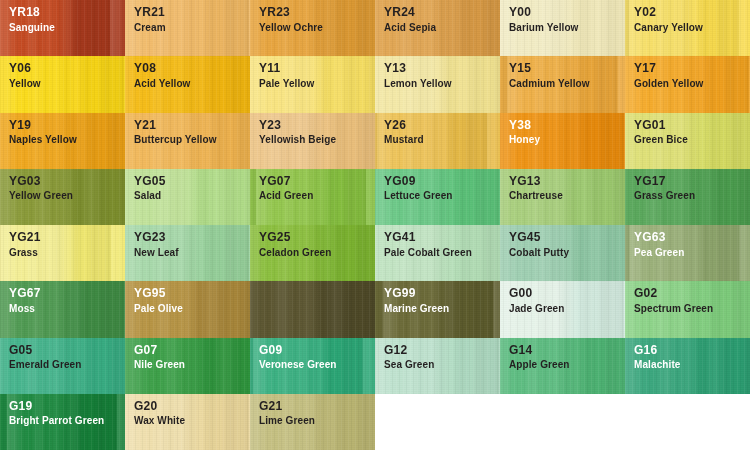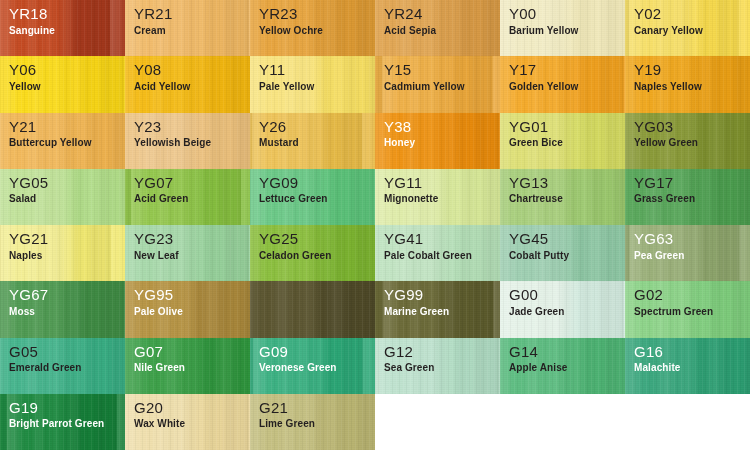--- a/index.html
+++ b/index.html
@@ -84,22 +84,22 @@
   .swatch-text {
     position: absolute;
     left: 9px;
     top: 6px;
     z-index: 3;
     line-height: 1.0;
     pointer-events: none;
   }
   .swatch-code {
     display: block;
-    font-size: 15px;
-    font-weight: normal;
+    font-size: 12px;
+    font-weight: bold;
     letter-spacing: 0.25px;
     margin-bottom: 4.5px;
   }
   .swatch-name {
     display: block;
     font-size: 10px;
     font-weight: bold;
     letter-spacing: 0.1px;
     white-space: nowrap;
   }
@@ -189,20 +189,29 @@
     <div class="swatch text-dark">
       <div class="fill-base" style="background: linear-gradient(90deg, rgb(249, 229, 130) 0%, rgb(249, 229, 130) 46%, rgb(247, 223, 99) 62%, rgb(247, 223, 99) 100%);"></div>
       <div class="fill-bands" style="background-size: 121% 100%; background-position: 16% 0px;"></div>
       <div class="fill-grain"></div>
       <div class="swatch-text">
         <span class="swatch-code">Y11</span>
         <span class="swatch-name">Pale Yellow</span>
       </div>
     </div>
     <div class="swatch text-dark">
+      <div class="fill-base" style="background: linear-gradient(90deg, rgb(244, 233, 168) 0%, rgb(244, 233, 168) 46%, rgb(242, 227, 145) 62%, rgb(242, 227, 145) 100%);"></div>
+      <div class="fill-bands" style="background-size: 132% 100%; background-position: 33% 0px;"></div>
+      <div class="fill-grain"></div>
+      <div class="swatch-text">
+        <span class="swatch-code">Y13</span>
+        <span class="swatch-name">Lemon Yellow</span>
+      </div>
+    </div>
+    <div class="swatch text-dark">
       <div class="fill-base" style="background: linear-gradient(90deg, rgb(239, 176, 72) 0%, rgb(239, 176, 72) 46%, rgb(235, 167, 58) 62%, rgb(235, 167, 58) 100%);"></div>
       <div class="fill-bands" style="background-size: 88% 100%; background-position: 50% 0px;"></div>
       <div class="fill-grain"></div>
       <div class="swatch-text">
         <span class="swatch-code">Y15</span>
         <span class="swatch-name">Cadmium Yellow</span>
       </div>
     </div>
     <div class="swatch text-dark">
       <div class="fill-base" style="background: linear-gradient(90deg, rgb(245, 171, 44) 0%, rgb(245, 171, 44) 46%, rgb(242, 162, 31) 62%, rgb(242, 162, 31) 100%);"></div>
@@ -297,29 +306,20 @@
     <div class="swatch text-dark">
       <div class="fill-base" style="background: linear-gradient(90deg, rgb(108, 201, 136) 0%, rgb(108, 201, 136) 46%, rgb(92, 195, 122) 62%, rgb(92, 195, 122) 100%);"></div>
       <div class="fill-bands" style="background-size: 99% 100%; background-position: 57% 0px;"></div>
       <div class="fill-grain"></div>
       <div class="swatch-text">
         <span class="swatch-code">YG09</span>
         <span class="swatch-name">Lettuce Green</span>
       </div>
     </div>
     <div class="swatch text-dark">
-      <div class="fill-base" style="background: linear-gradient(90deg, rgb(224, 237, 171) 0%, rgb(224, 237, 171) 46%, rgb(216, 233, 153) 62%, rgb(216, 233, 153) 100%);"></div>
-      <div class="fill-bands" style="background-size: 110% 100%; background-position: 14% 0px;"></div>
-      <div class="fill-grain"></div>
-      <div class="swatch-text">
-        <span class="swatch-code">YG11</span>
-        <span class="swatch-name">Mignonette</span>
-      </div>
-    </div>
-    <div class="swatch text-dark">
       <div class="fill-base" style="background: linear-gradient(90deg, rgb(169, 207, 126) 0%, rgb(169, 207, 126) 46%, rgb(156, 201, 110) 62%, rgb(156, 201, 110) 100%);"></div>
       <div class="fill-bands" style="background-size: 121% 100%; background-position: 31% 0px;"></div>
       <div class="fill-grain"></div>
       <div class="swatch-text">
         <span class="swatch-code">YG13</span>
         <span class="swatch-name">Chartreuse</span>
       </div>
     </div>
     <div class="swatch text-dark">
       <div class="fill-base" style="background: linear-gradient(90deg, rgb(90, 168, 92) 0%, rgb(90, 168, 92) 46%, rgb(75, 157, 78) 62%, rgb(75, 157, 78) 100%);"></div>
@@ -329,21 +329,21 @@
         <span class="swatch-code">YG17</span>
         <span class="swatch-name">Grass Green</span>
       </div>
     </div>
     <div class="swatch text-dark">
       <div class="fill-base" style="background: linear-gradient(90deg, rgb(244, 239, 150) 0%, rgb(244, 239, 150) 46%, rgb(242, 234, 114) 62%, rgb(242, 234, 114) 100%);"></div>
       <div class="fill-bands" style="background-size: 88% 100%; background-position: 5% 0px;"></div>
       <div class="fill-grain"></div>
       <div class="swatch-text">
         <span class="swatch-code">YG21</span>
-        <span class="swatch-name">Naples</span>
+        <span class="swatch-name">Grass</span>
       </div>
     </div>
     <div class="swatch text-dark">
       <div class="fill-base" style="background: linear-gradient(90deg, rgb(168, 217, 171) 0%, rgb(168, 217, 171) 46%, rgb(152, 210, 156) 62%, rgb(152, 210, 156) 100%);"></div>
       <div class="fill-bands" style="background-size: 99% 100%; background-position: 22% 0px;"></div>
       <div class="fill-grain"></div>
       <div class="swatch-text">
         <span class="swatch-code">YG23</span>
         <span class="swatch-name">New Leaf</span>
       </div>
@@ -469,21 +469,21 @@
         <span class="swatch-code">G12</span>
         <span class="swatch-name">Sea Green</span>
       </div>
     </div>
     <div class="swatch text-dark">
       <div class="fill-base" style="background: linear-gradient(90deg, rgb(94, 189, 130) 0%, rgb(94, 189, 130) 46%, rgb(78, 180, 116) 62%, rgb(78, 180, 116) 100%);"></div>
       <div class="fill-bands" style="background-size: 110% 100%; background-position: 54% 0px;"></div>
       <div class="fill-grain"></div>
       <div class="swatch-text">
         <span class="swatch-code">G14</span>
-        <span class="swatch-name">Apple Anise</span>
+        <span class="swatch-name">Apple Green</span>
       </div>
     </div>
     <div class="swatch text-light">
       <div class="fill-base" style="background: linear-gradient(90deg, rgb(59, 167, 126) 0%, rgb(59, 167, 126) 46%, rgb(44, 158, 114) 62%, rgb(44, 158, 114) 100%);"></div>
       <div class="fill-bands" style="background-size: 121% 100%; background-position: 11% 0px;"></div>
       <div class="fill-grain"></div>
       <div class="swatch-text">
         <span class="swatch-code">G16</span>
         <span class="swatch-name">Malachite</span>
       </div>

